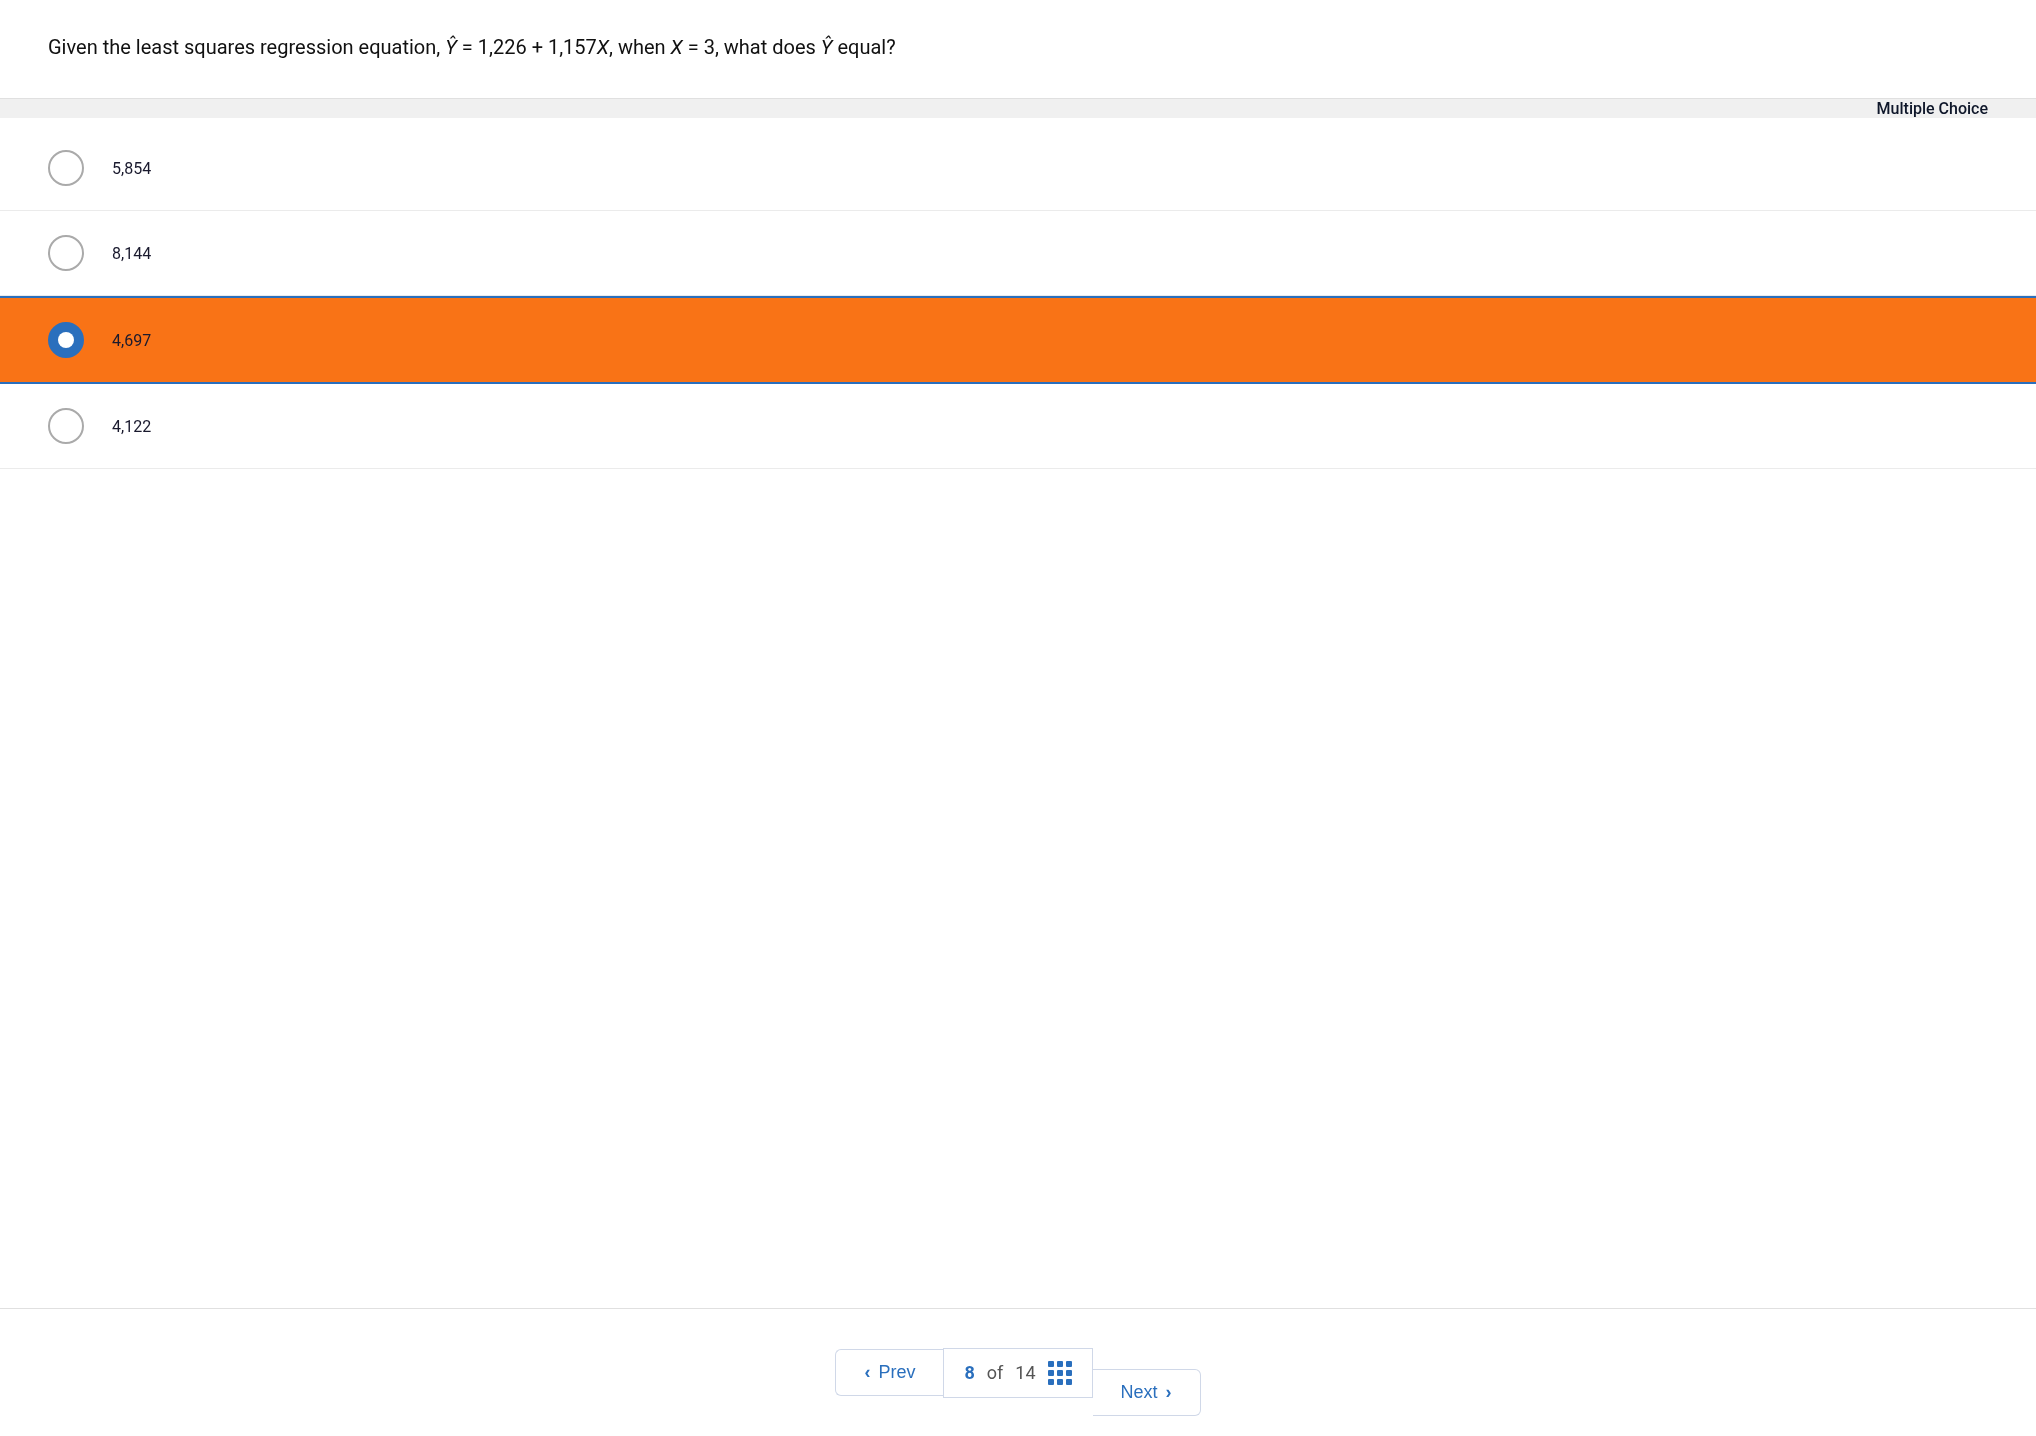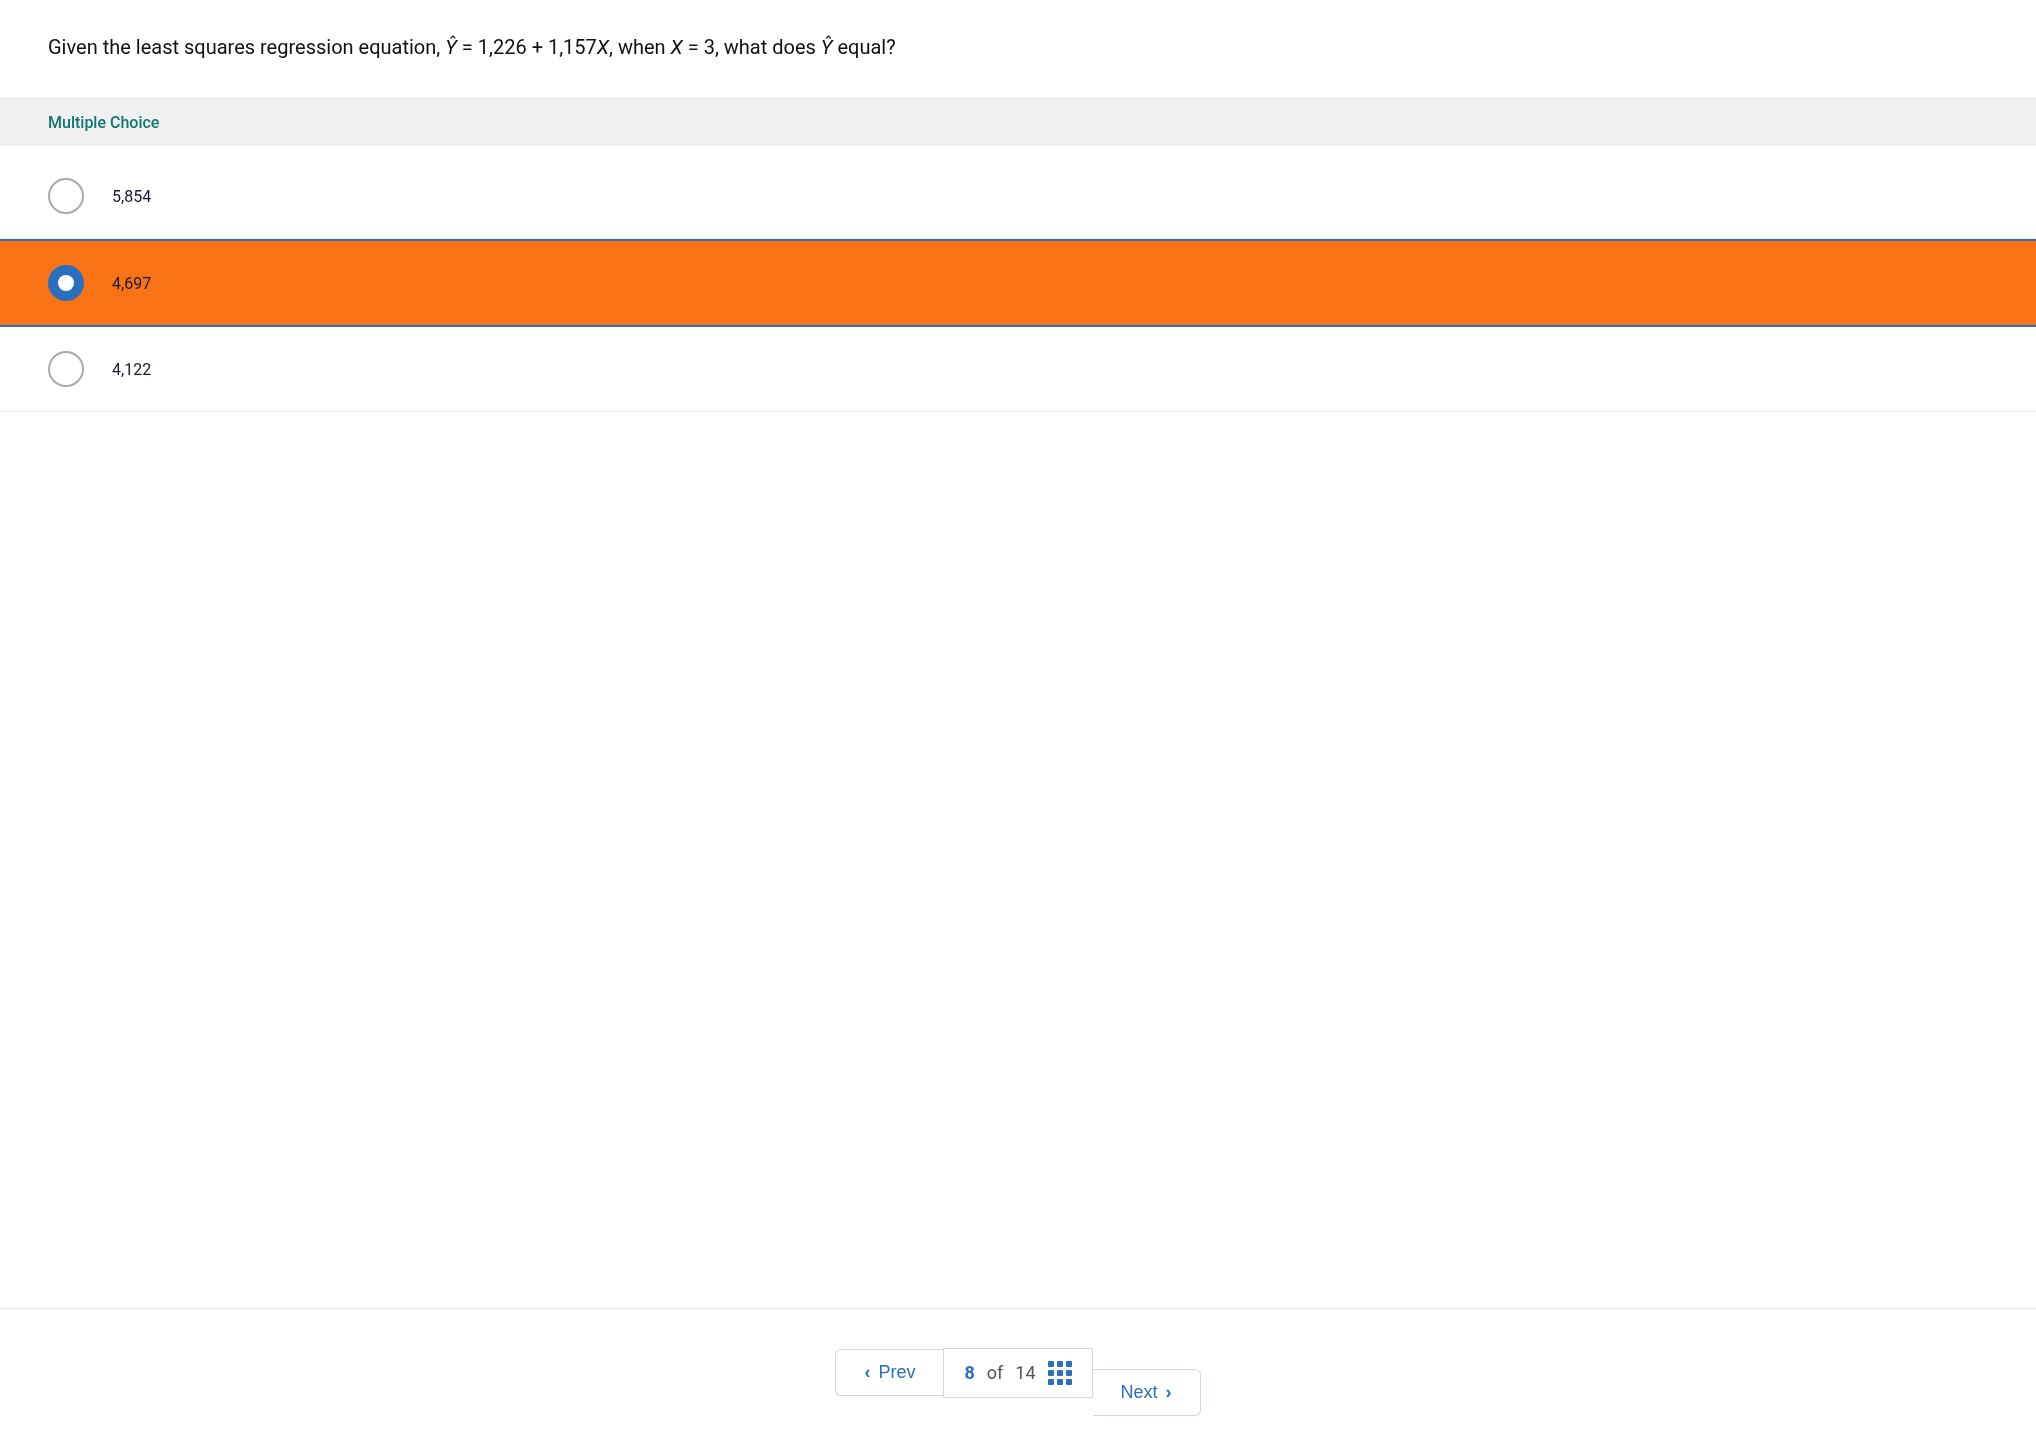--- a/index.html
+++ b/index.html
@@ -29,24 +29,25 @@
       color: #111;
       line-height: 1.5;
     }
 
     .question-text .math {
       font-style: italic;
     }
 
     .answer-type-bar {
       background: #f0f0f0;
-      padding: 14px 48px;
+      padding: 0 48px;
       font-size: 16px;
-      color: #0f766e;
+      color: #0f172a;
       font-weight: 500;
+      text-align: right;
     }
 
     .choices-area {
       flex: 1;
       padding: 8px 0;
       background: #ffffff;
     }
 
     .choice-row {
       display: flex;
@@ -183,20 +184,24 @@
 <div class="answer-type-bar">
   <span>Multiple Choice</span>
 </div>
 
 <div class="choices-area">
   <div class="choice-row">
     <div class="radio-circle"></div>
     <span class="choice-label">5,854</span>
   </div>
 
+  <div class="choice-row">
+    <div class="radio-circle"></div>
+    <span class="choice-label">8,144</span>
+  </div>
 
   <div class="choice-row selected">
     <div class="radio-circle filled"></div>
     <span class="choice-label">4,697</span>
   </div>
 
   <div class="choice-row">
     <div class="radio-circle"></div>
     <span class="choice-label">4,122</span>
   </div>

